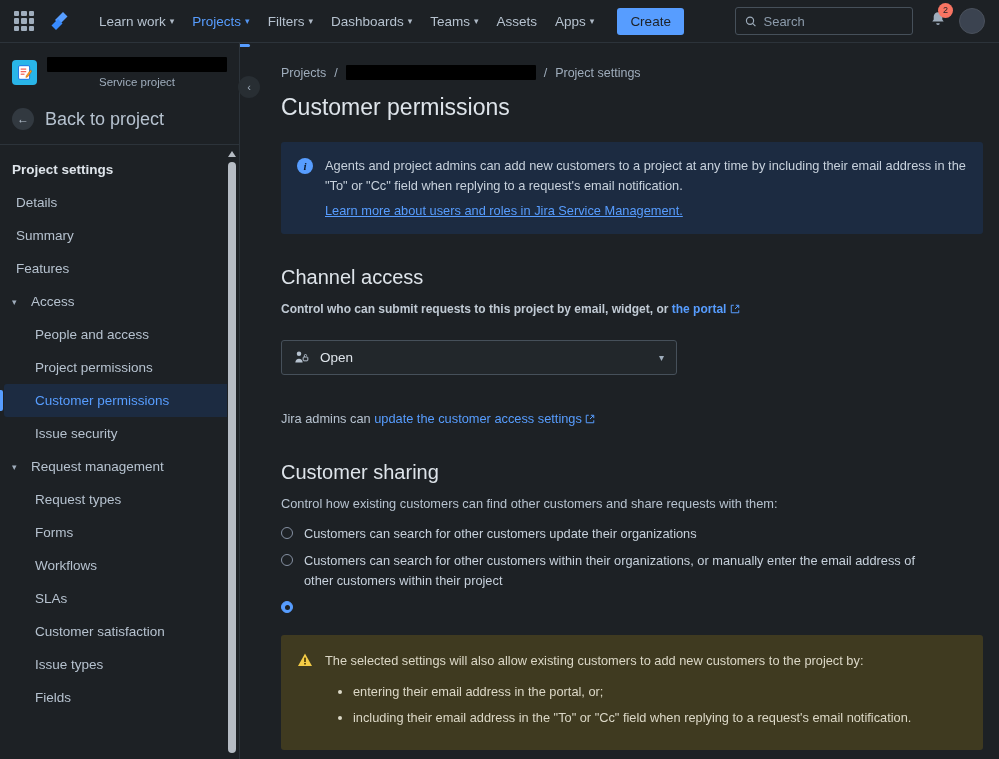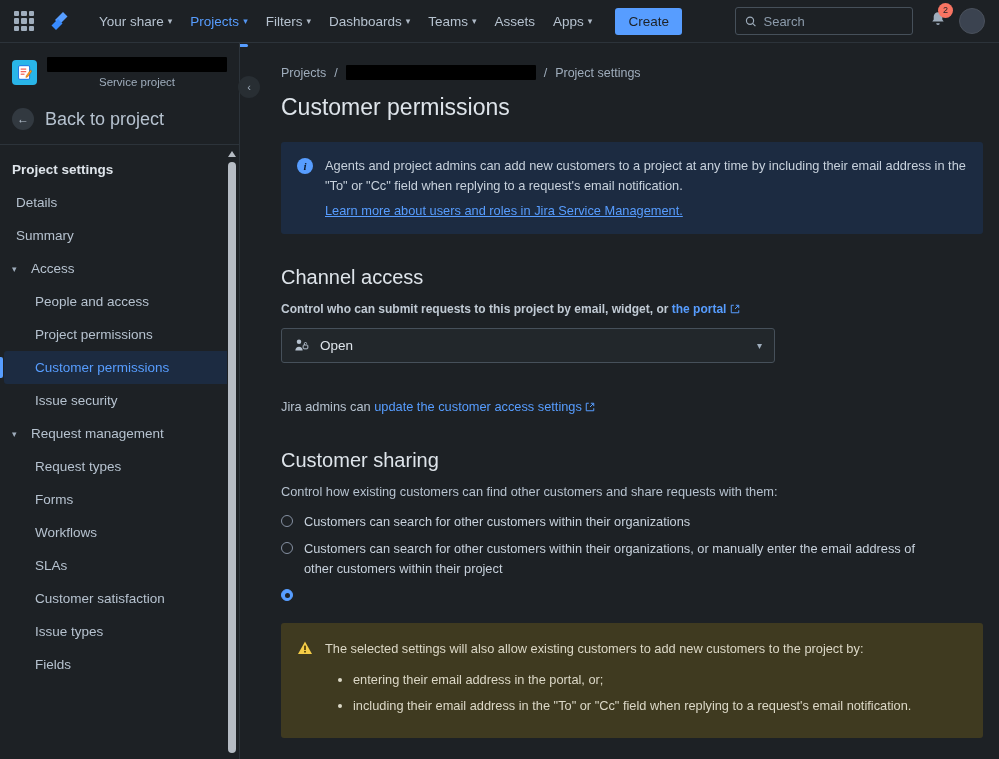--- a/index.html
+++ b/index.html
@@ -165,21 +165,21 @@
     font-family: "Liberation Serif", serif;
   }
   .info-text { font-size: 12.8px; line-height: 1.55; color: #c7d1dc; }
   .info-text a { color: #579dff; text-decoration: underline; display: inline-block; margin-top: 5px; cursor: pointer; }
 
   .sec-title { font-size: 20px; color: #dee4ea; font-weight: normal; margin-top: 32px; }
   .sec-desc { font-size: 12px; color: #c0cad4; font-weight: bold; margin-top: 13px; }
   .sec-desc a, .inline-link { color: #579dff; text-decoration: none; cursor: pointer; }
 
   .select-ctl {
-    margin-top: 12px; width: 494px; height: 35px;
+    margin-top: 24px; width: 396px; height: 35px;
     border: 1px solid #46505a; border-radius: 3px;
     background: #22272b; display: flex; align-items: center;
     padding: 0 12px; gap: 11px; cursor: pointer;
   }
   .sel-label { font-size: 13.5px; color: #dee4ea; }
   .sel-chev { margin-left: auto; font-size: 10px; color: #9fadbc; }
 
   .note-lines { margin-top: 14px; font-size: 12.8px; line-height: 1.55; color: #b6c2cf; }
 
   .sub-desc { font-size: 12.8px; color: #b6c2cf; margin-top: 12px; }
@@ -223,21 +223,21 @@
       <i></i>
   </div>
   <div class="jira-logo">
     <svg width="26" height="26" viewBox="0 0 26 26">
       <path d="M17 4 L9 12 L13.5 16.5 L21.5 8.5 Z" fill="#579dff"></path>
       <path d="M12 11 L5.5 17.5 L10 22 L16.5 15.5 Z" fill="#388bff"></path>
     </svg>
   </div>
 
   <div class="nav-item">
-    <span>Your share</span>
+    <span>Learn work</span>
     <span class="chev">▾</span>
   </div>
   <div class="nav-item active">
     <span>Projects</span>
     <span class="chev">▾</span>
   </div>
   <div class="nav-item">
     <span>Filters</span>
     <span class="chev">▾</span>
   </div>
@@ -304,20 +304,23 @@
 
   <div class="nav-list">
     <div class="sb-title">Project settings</div>
 
     <div class="sb-item">
       <span>Details</span>
       </div>
     <div class="sb-item">
       <span>Summary</span>
       </div>
+    <div class="sb-item">
+      <span>Features</span>
+      </div>
 
     <div class="sb-item group">
       <span class="grp-chev">▾</span>
       <span>Access</span>
       </div>
     <div class="sb-item child">
       <span>People and access</span>
       </div>
     <div class="sb-item child">
       <span>Project permissions</span>
@@ -417,21 +420,21 @@
       <line x1="10.2" y1="1.8" x2="6" y2="6" stroke="#579dff" stroke-width="1.2"></line>
     </svg>
   </div>
 
   <h2 class="sec-title">Customer sharing</h2>
   <div class="sub-desc">Control how existing customers can find other customers and share requests with them:</div>
 
   <div class="radio-group">
     <div class="radio-row">
       <span class="radio"></span>
-      <span class="radio-label">Customers can search for other customers within their organizations</span>
+      <span class="radio-label">Customers can search for other customers update their organizations</span>
     </div>
     <div class="radio-row">
       <span class="radio"></span>
       <span class="radio-label">Customers can search for other customers within their organizations, or manually enter the email address of other customers within their project</span>
     </div>
     <div class="radio-row">
       <span class="radio on"></span>
     </div>
   </div>
 

